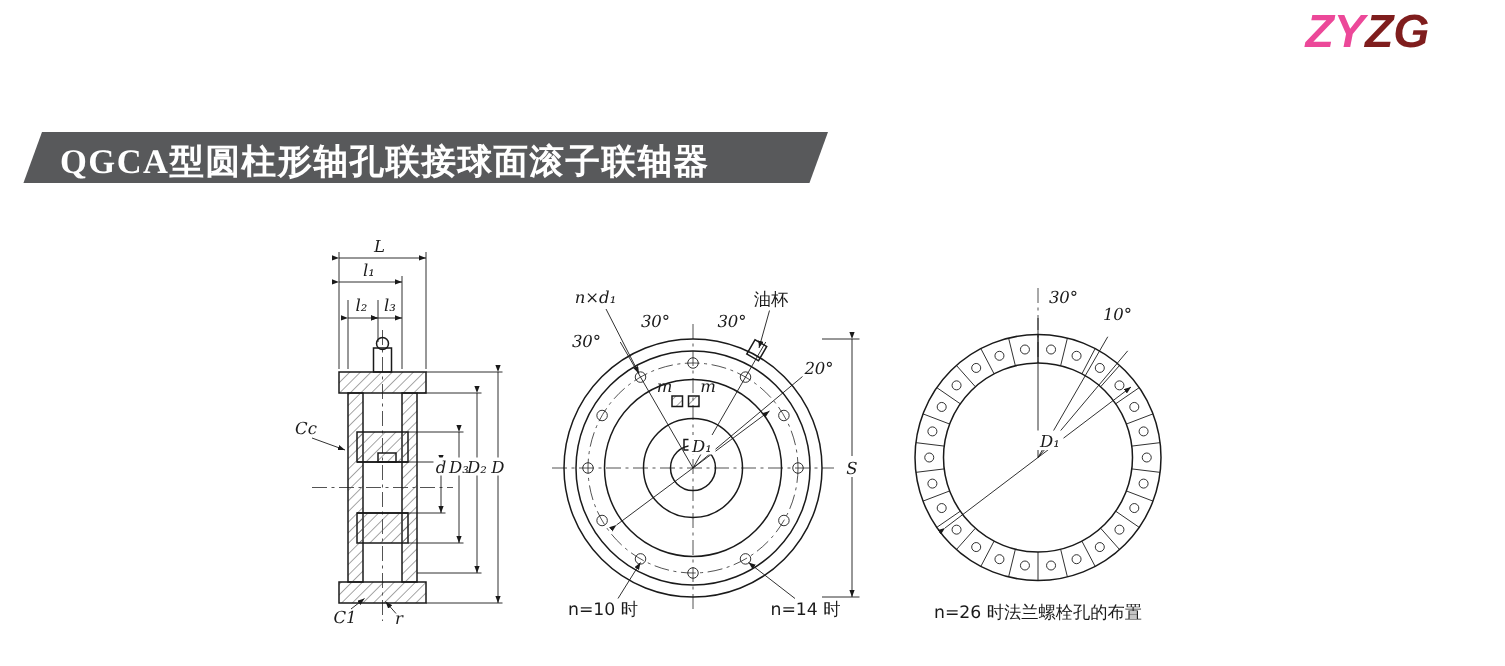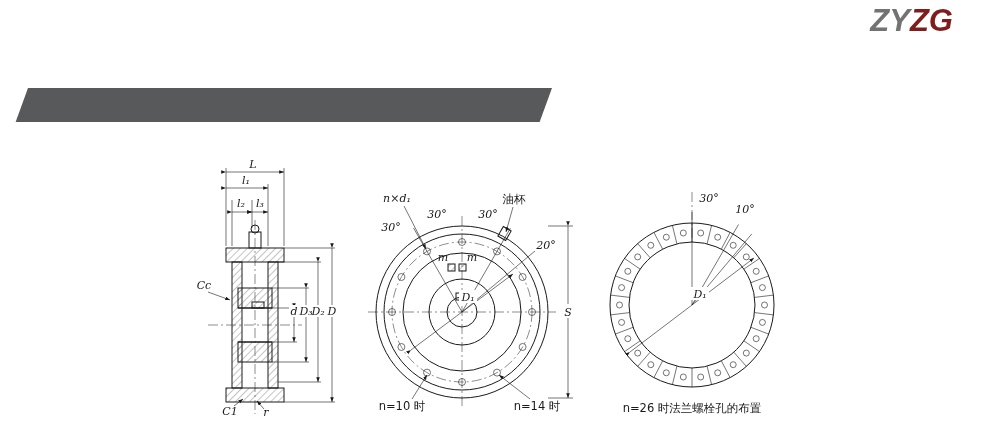--- a/index.html
+++ b/index.html
@@ -37,25 +37,26 @@
   .dim  { stroke:#1a1a1a; stroke-width:0.6; fill:none;
           marker-start:url(#arr); marker-end:url(#arr); }
   .lead { stroke:#1a1a1a; stroke-width:0.6; fill:none; marker-end:url(#arr); }
   .cl   { stroke:#1a1a1a; stroke-width:0.5; stroke-dasharray:10 3 2 3; fill:none; }
   .hatched { fill:url(#hatch); stroke:#1a1a1a; stroke-width:1; }
 </style>
 </head>
 <body>
 
 <div class="logo">
-  <span style="color: #737373; font-style: italic;">ZY</span><span style="color: #7f1d1d;">ZG</span>
+  <span style="color: #ec4899; font-style: italic;">ZY</span><span style="color: #7f1d1d;">ZG</span>
 </div>
 
 <div class="banner">
   <div class="banner-bg" style="background: rgb(88, 89, 91);"></div>
+  <div class="banner-title">QGCA型圆柱形轴孔联接球面滚子联轴器</div>
 </div>
 
 <div class="drawings">
 <svg width="1003" height="299" viewBox="0 145 1003 299" xmlns="http://www.w3.org/2000/svg">
   <defs>
     <marker id="arr" markerWidth="9" markerHeight="8" refX="8" refY="3" orient="auto">
       <path d="M0,0 L8,3 L0,6 z" fill="#1a1a1a"></path>
     </marker>
     <pattern id="hatch" patternUnits="userSpaceOnUse" width="5" height="5" patternTransform="rotate(45)">
       <line x1="0" y1="0" x2="0" y2="5" stroke="#555" stroke-width="0.7"></line>

